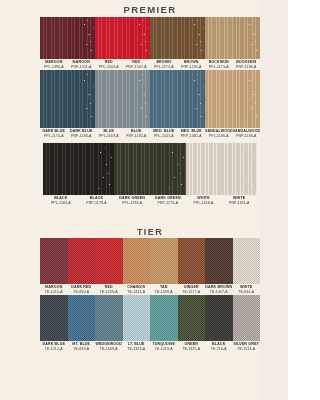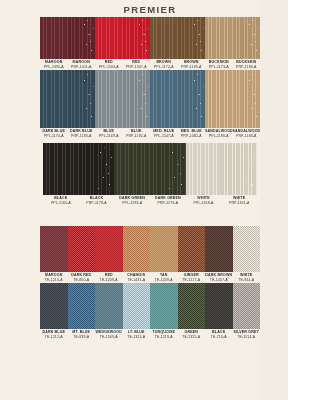--- a/index.html
+++ b/index.html
@@ -283,20 +283,21 @@
         <span class="label-code">PPL-1168-A</span>
       </div>
       <div class="label-cell">
         <span class="label-name">WHITE</span>
         <span class="label-code">PRP-1181-A</span>
       </div>
     </div>
 
   <div class="divider-gap" style="height:20px"></div>
 
+  <div class="section-header" id="tier-header">TIER</div>
 
   <div class="swatch-row" id="tier-row-1-swatches" style="height:46px">
       <div class="swatch-cell tex-tier" style="background: rgb(123, 44, 52);"></div>
       <div class="swatch-cell tex-tier" style="background: rgb(196, 32, 39);"></div>
       <div class="swatch-cell tex-tier" style="background: rgb(207, 32, 38);"></div>
       <div class="swatch-cell tex-tier" style="background: rgb(210, 139, 85);"></div>
       <div class="swatch-cell tex-tier" style="background: rgb(204, 154, 99);"></div>
       <div class="swatch-cell tex-tier" style="background: rgb(140, 74, 42);"></div>
       <div class="swatch-cell tex-tier" style="background: rgb(77, 48, 38);"></div>
       <div class="swatch-cell tex-tier" style="background: rgb(233, 225, 211);"></div>

